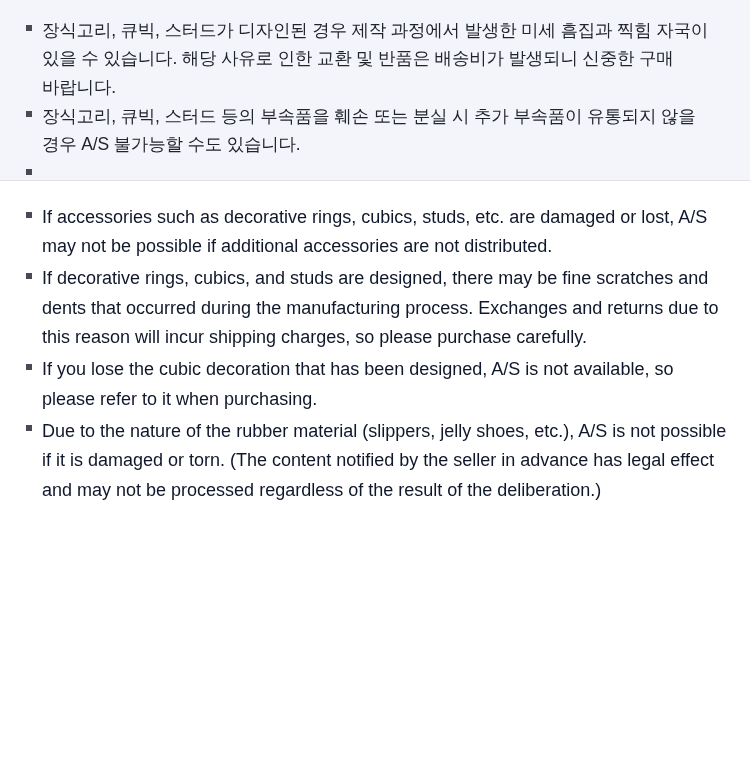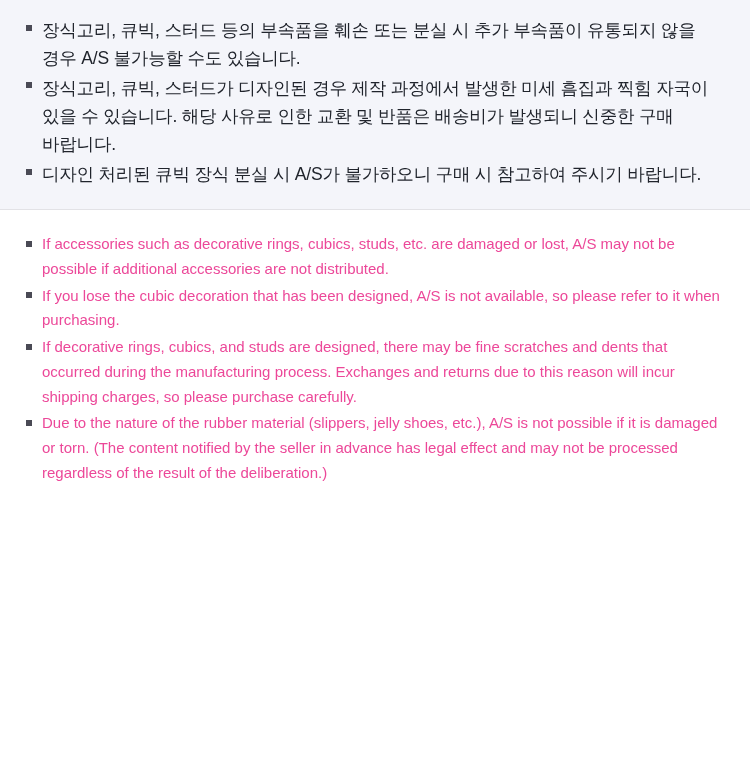--- a/index.html
+++ b/index.html
@@ -62,70 +62,69 @@
     font-size: 17.5px;
     line-height: 1.62;
     color: #20242c;
     letter-spacing: -0.2px;
     word-break: keep-all;
   }
   .ko-item {
     margin-bottom: 1px !important;
   }
   .en-text {
-    font-size: 15px;
+    font-size: 18px;
     line-height: 1.65;
-    color: #ec4899;
+    color: #0f172a;
     text-align: justify;
     text-justify: inter-word;
   }
   .en-item {
     margin-bottom: 2px !important;
   }
   .en-item .bullet {
     top: 0.6em;
   }
 </style>
 </head>
 <body>
 
 <div class="page">
 
   <div class="section section-korean">
     <ul class="bullet-list">
       <li class="ko-item">
         <span class="bullet"></span>
+        <span class="ko-text">장식고리, 큐빅, 스터드가 디자인된 경우 제작 과정에서 발생한 미세 흠집과 찍힘 자국이 있을 수 있습니다. 해당 사유로 인한 교환 및 반품은 배송비가 발생되니 신중한 구매 바랍니다.</span>
+      </li>
+      <li class="ko-item">
+        <span class="bullet"></span>
         <span class="ko-text">장식고리, 큐빅, 스터드 등의 부속품을 훼손 또는 분실 시 추가 부속품이 유통되지 않을 경우 A/S 불가능할 수도 있습니다.</span>
       </li>
       <li class="ko-item">
         <span class="bullet"></span>
-        <span class="ko-text">장식고리, 큐빅, 스터드가 디자인된 경우 제작 과정에서 발생한 미세 흠집과 찍힘 자국이 있을 수 있습니다. 해당 사유로 인한 교환 및 반품은 배송비가 발생되니 신중한 구매 바랍니다.</span>
-      </li>
-      <li class="ko-item">
-        <span class="bullet"></span>
-        <span class="ko-text">디자인 처리된 큐빅 장식 분실 시 A/S가 불가하오니 구매 시 참고하여 주시기 바랍니다.</span>
       </li>
     </ul>
   </div>
 
   <div class="divider"></div>
 
   <div class="section section-english">
     <ul class="bullet-list">
       <li class="en-item">
         <span class="bullet"></span>
         <span class="en-text">If accessories such as decorative rings, cubics, studs, etc. are damaged or lost, A/S may not be possible if additional accessories are not distributed.</span>
       </li>
       <li class="en-item">
         <span class="bullet"></span>
-        <span class="en-text">If you lose the cubic decoration that has been designed, A/S is not available, so please refer to it when purchasing.</span>
+        <span class="en-text">If decorative rings, cubics, and studs are designed, there may be fine scratches and dents that occurred during the manufacturing process. Exchanges and returns due to this reason will incur shipping charges, so please purchase carefully.</span>
       </li>
       <li class="en-item">
         <span class="bullet"></span>
-        <span class="en-text">If decorative rings, cubics, and studs are designed, there may be fine scratches and dents that occurred during the manufacturing process. Exchanges and returns due to this reason will incur shipping charges, so please purchase carefully.</span>
+        <span class="en-text">If you lose the cubic decoration that has been designed, A/S is not available, so please refer to it when purchasing.</span>
       </li>
       <li class="en-item">
         <span class="bullet"></span>
         <span class="en-text">Due to the nature of the rubber material (slippers, jelly shoes, etc.), A/S is not possible if it is damaged or torn. (The content notified by the seller in advance has legal effect and may not be processed regardless of the result of the deliberation.)</span>
       </li>
     </ul>
   </div>
 
 </div>
 

